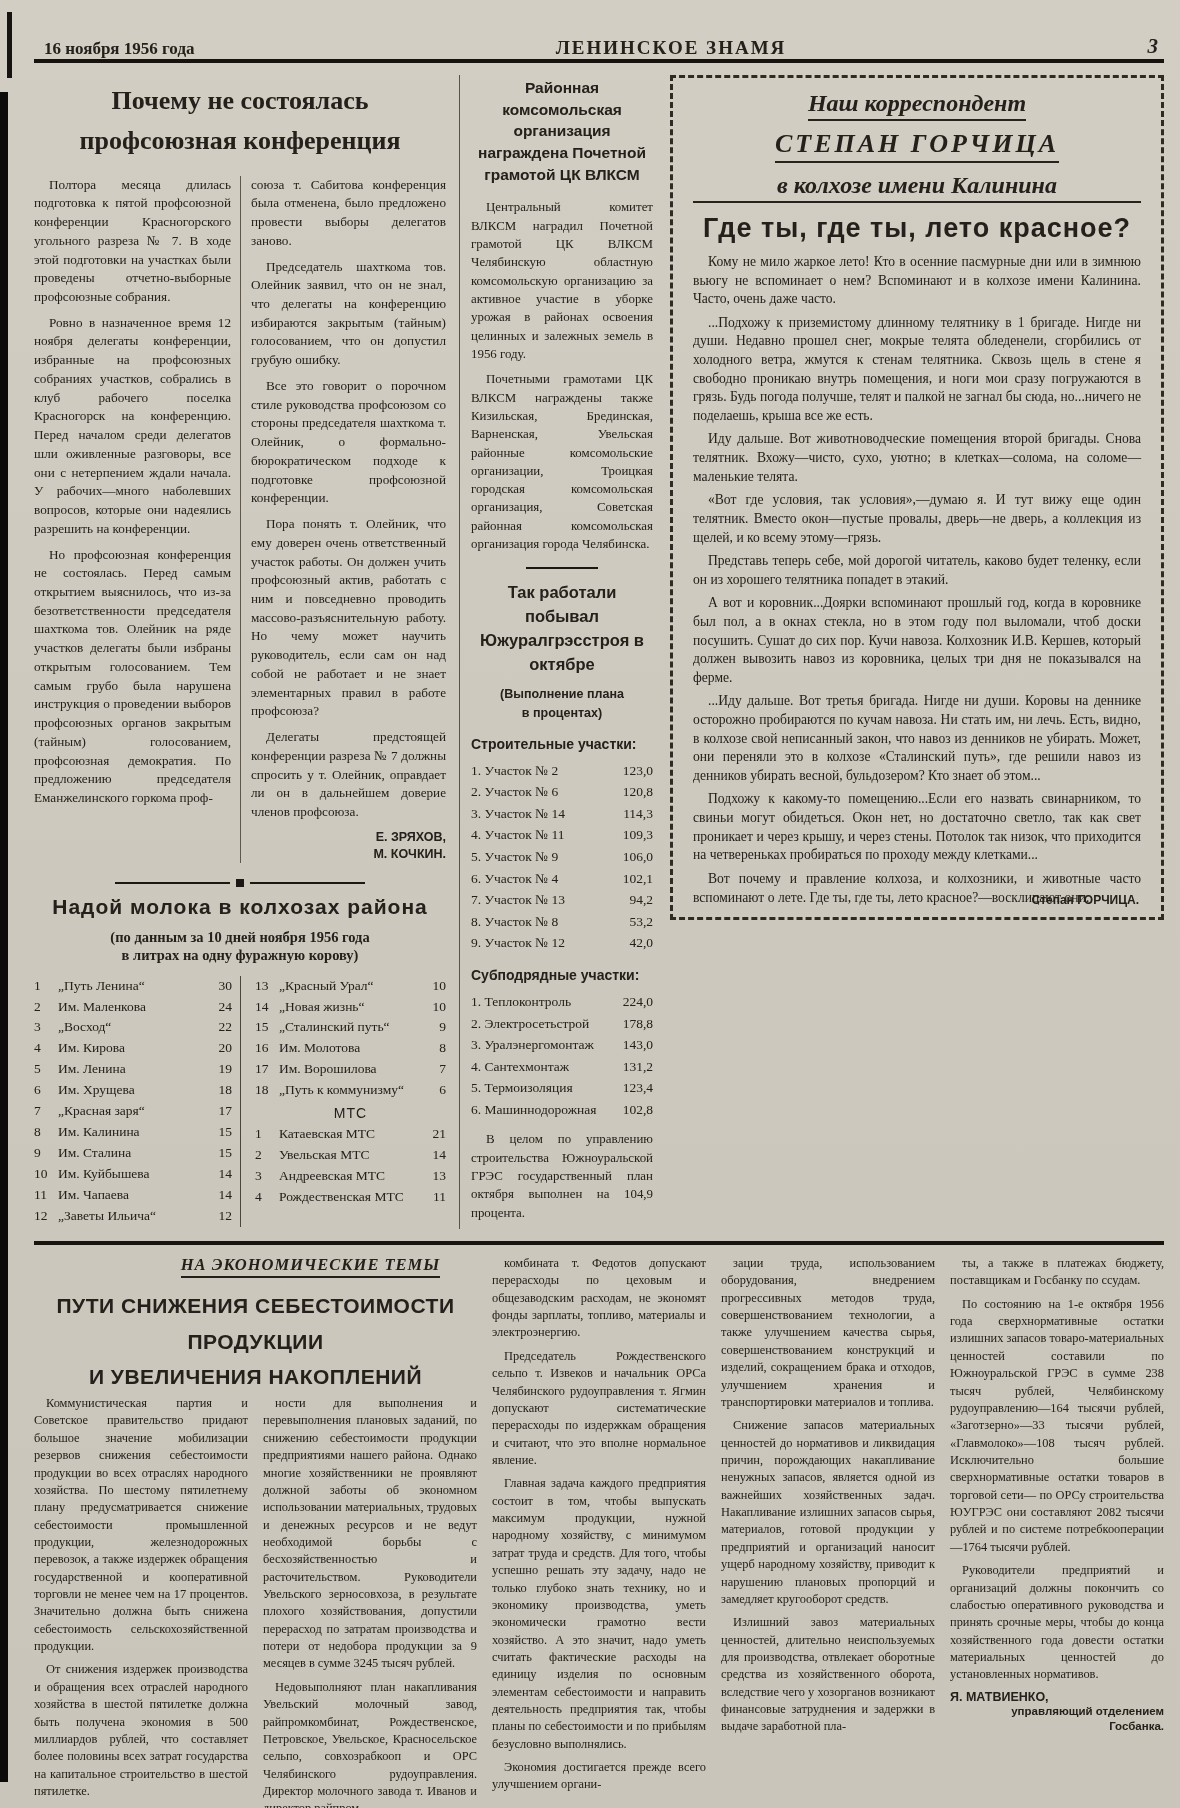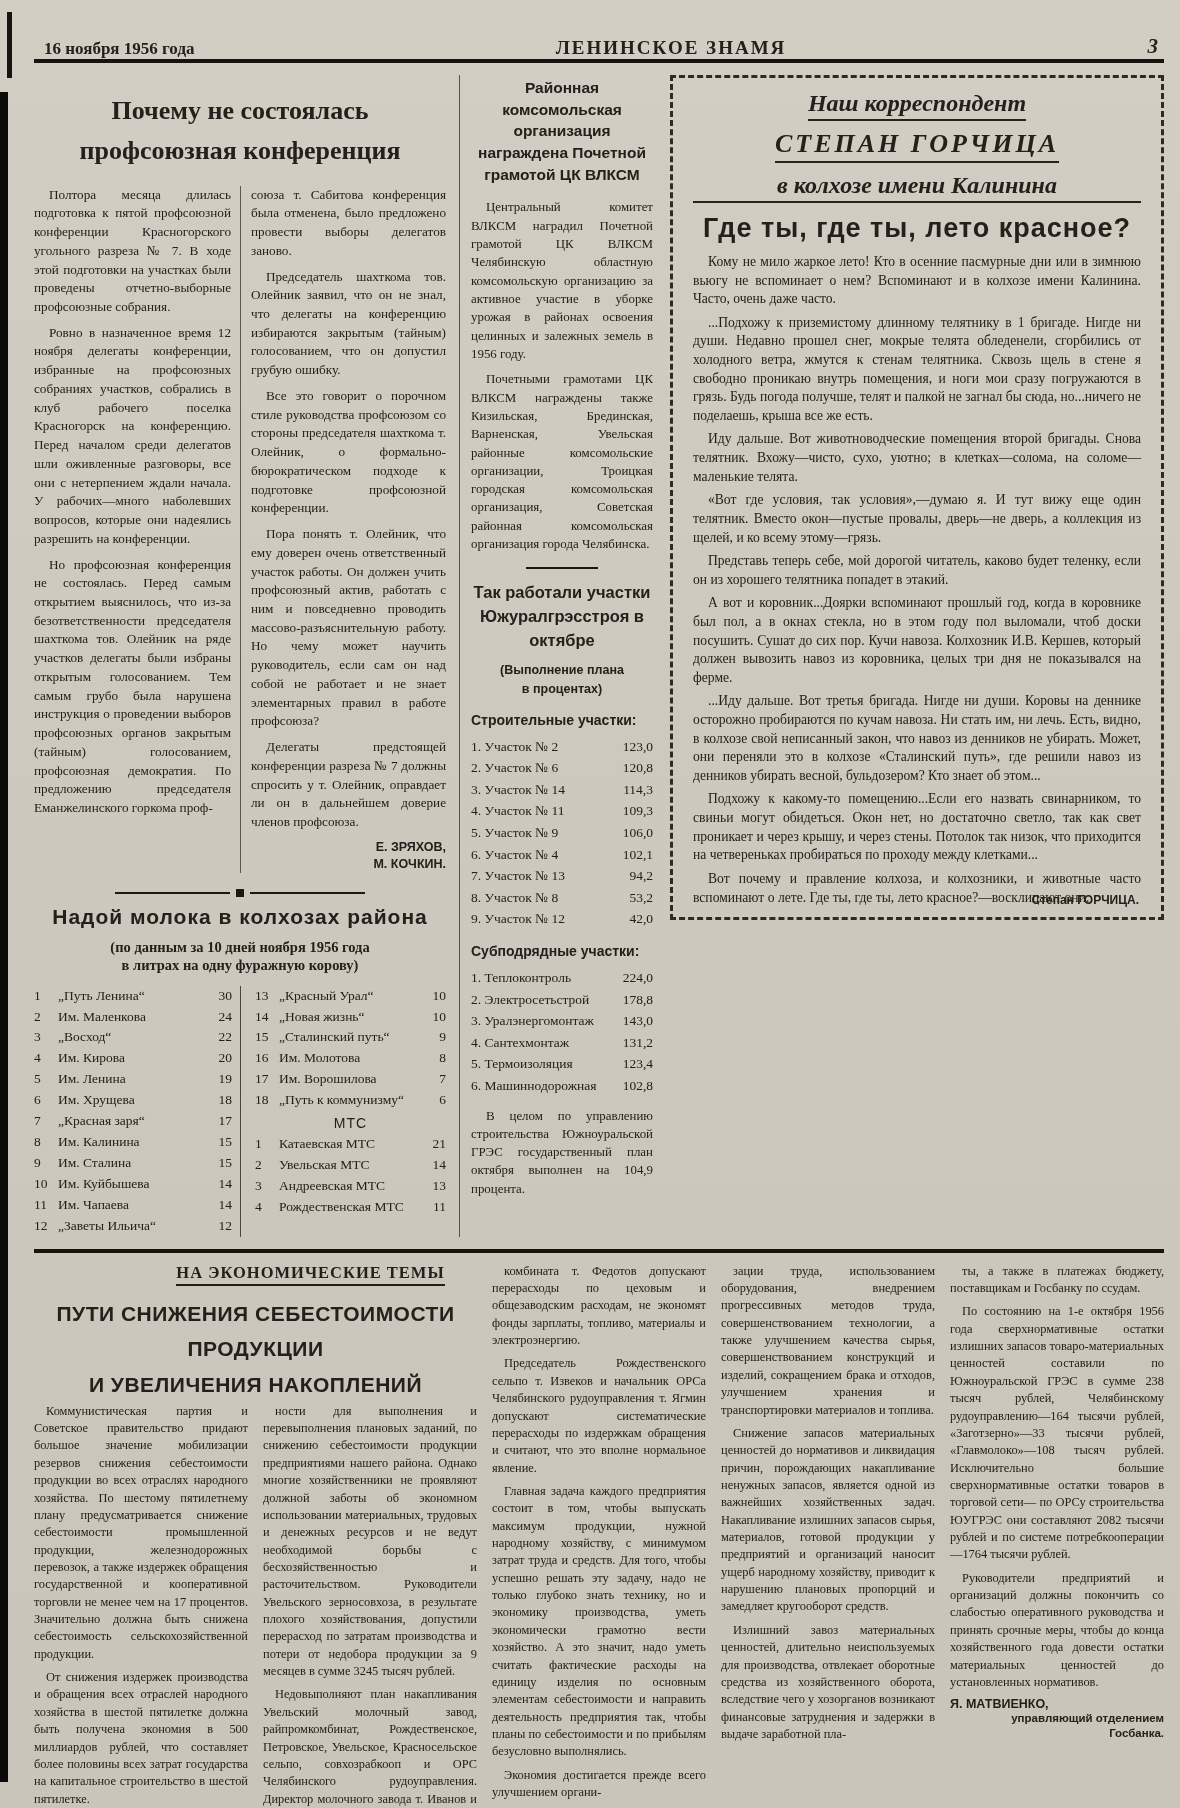--- a/index.html
+++ b/index.html
@@ -16,21 +16,21 @@
   .masthead{display:flex;align-items:flex-end;justify-content:space-between;
     padding:34px 6px 0 10px;border-bottom:4px solid #17140f;}
   .m-date{font-weight:bold;font-size:17px;}
   .m-title{font-weight:bold;font-size:19px;letter-spacing:2px;}
   .m-page{font-style:italic;font-weight:bold;font-size:21px;}
 
   
   .top{display:grid;grid-template-columns:412px 198px 1fr;column-gap:13px;padding-top:12px;}
 
   
-  .art1-head{font-weight:bold;font-size:26px;line-height:1.55;text-align:center;margin:16px 6px 14px;}
+  .art1-head{font-weight:bold;font-size:26px;line-height:1.55;text-align:center;margin:6px 6px 14px;}
   .art1-cols{display:grid;grid-template-columns:1fr 1fr;column-gap:0;}
   .art1-cols .sc1{padding-right:9px;}
   .art1-cols .sc2{border-left:1px solid #5d574c;padding-left:10px;}
   p.body{margin:0 0 7px;text-indent:15px;text-align:justify;font-size:13.2px;line-height:1.42;}
   p.body.cont{text-indent:0;}
   .sig{text-align:right;font-family:"Liberation Sans",sans-serif;font-weight:bold;font-size:12.5px;line-height:1.35;}
 
   .div-square{display:flex;align-items:center;justify-content:center;margin:16px 0 8px;}
   .div-square .ln{width:115px;height:2px;background:#1b1814;}
   .div-square .sq{width:8px;height:8px;background:#1b1814;margin:0 6px;}
@@ -72,21 +72,21 @@
     text-align:center;letter-spacing:1px;margin:10px 0 9px;}
   .corr-box p.body{font-size:13.6px;line-height:1.37;margin-bottom:5px;}
   .corr-sig{text-align:right;font-family:"Liberation Sans",sans-serif;font-weight:bold;
     font-size:12px;margin-top:-19px;padding-right:2px;}
 
   
   .econ{border-top:4px solid #17140f;margin-top:12px;padding-top:10px;}
   .econ-grid{display:grid;grid-template-columns:repeat(5,1fr);column-gap:15px;}
   .econ-head{grid-column:1 / span 2;grid-row:1;}
   .econ-kicker{text-align:center;padding-left:110px;}
-  .econ-kicker span{display:inline-block;font-weight:bold;font-size:16.5px;
+  .econ-kicker span{display:inline-block;font-style:italic;font-weight:bold;font-size:16.5px;
     letter-spacing:1px;border-bottom:2px solid #221f1a;padding-bottom:1px;}
   .econ-headline{font-family:"Liberation Sans",sans-serif;font-weight:bold;font-size:21px;
     line-height:1.7;text-align:center;letter-spacing:0.5px;margin-top:10px;}
   .econ-grid p.body{font-size:12.4px;line-height:1.4;margin-bottom:6px;text-indent:12px;}
   .bc1{grid-column:1;grid-row:2;}
   .bc2{grid-column:2;grid-row:2;}
   .bc3{grid-column:3;grid-row:1 / span 2;}
   .bc4{grid-column:4;grid-row:1 / span 2;}
   .bc5{grid-column:5;grid-row:1 / span 2;}
   .econ-sig{font-family:"Liberation Sans",sans-serif;font-weight:bold;
@@ -266,21 +266,21 @@
 
     <div class="mid">
       <div class="kom-head">Районная комсомольская организация награждена Почетной грамотой ЦК ВЛКСМ</div>
       <p class="body">Центральный комитет ВЛКСМ наградил Почетной грамотой ЦК ВЛКСМ Челябинскую областную комсомольскую организацию за активное участие в уборке урожая в районах освоения целинных и залежных земель в 1956 году.</p>
       <p class="body">Почетными грамотами ЦК ВЛКСМ награждены также Кизильская, Брединская, Варненская, Увельская районные комсомольские организации, Троицкая городская комсомольская организация, Советская районная комсомольская организация города Челябинска.</p>
 
       <div class="short-rule"></div>
 
       <div>
         <div class="uch-title">
-          <div>Так работали участки</div>
+          <div>Так работали побывал</div>
           <div>Южуралгрэсстроя в октябре</div>
         </div>
         <div class="uch-sub">
           <div>(Выполнение плана</div>
           <div>в процентах)</div>
         </div>
         <div class="uch-grouphead">Строительные участки:</div>
         <div class="urow">
             <span class="lbl">1. Участок № 2</span>
             <span class="val">123,0</span>

